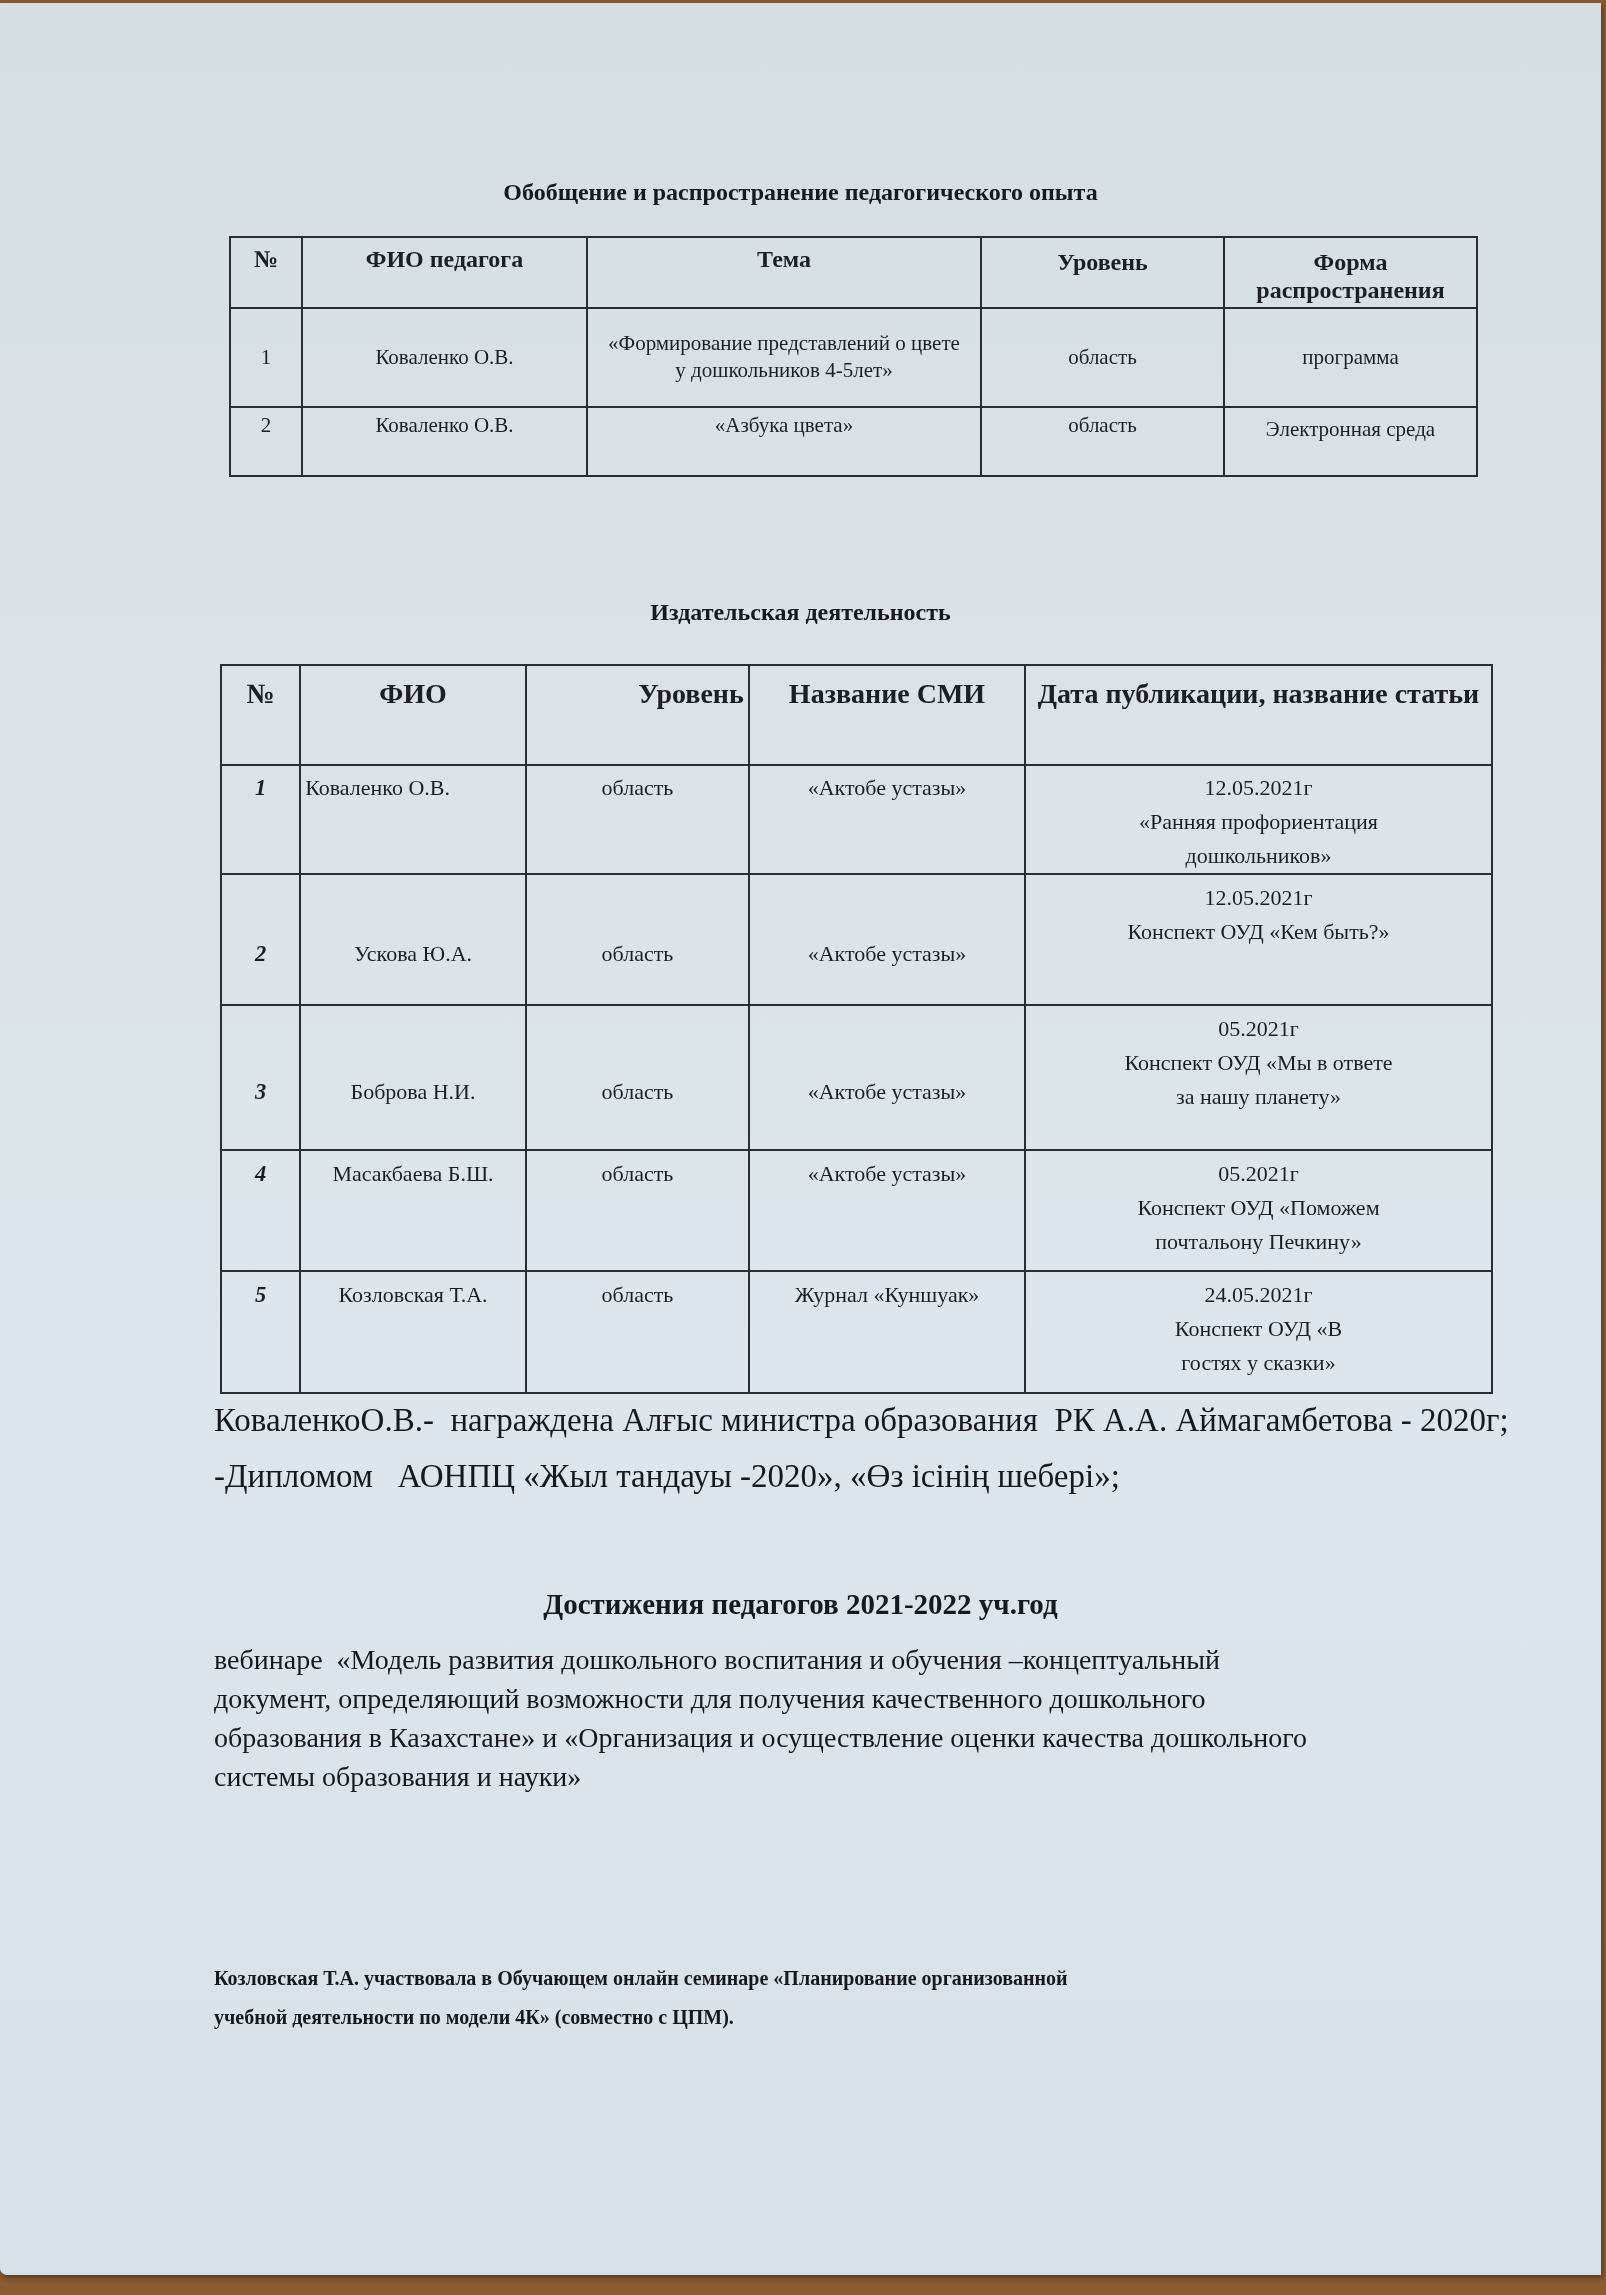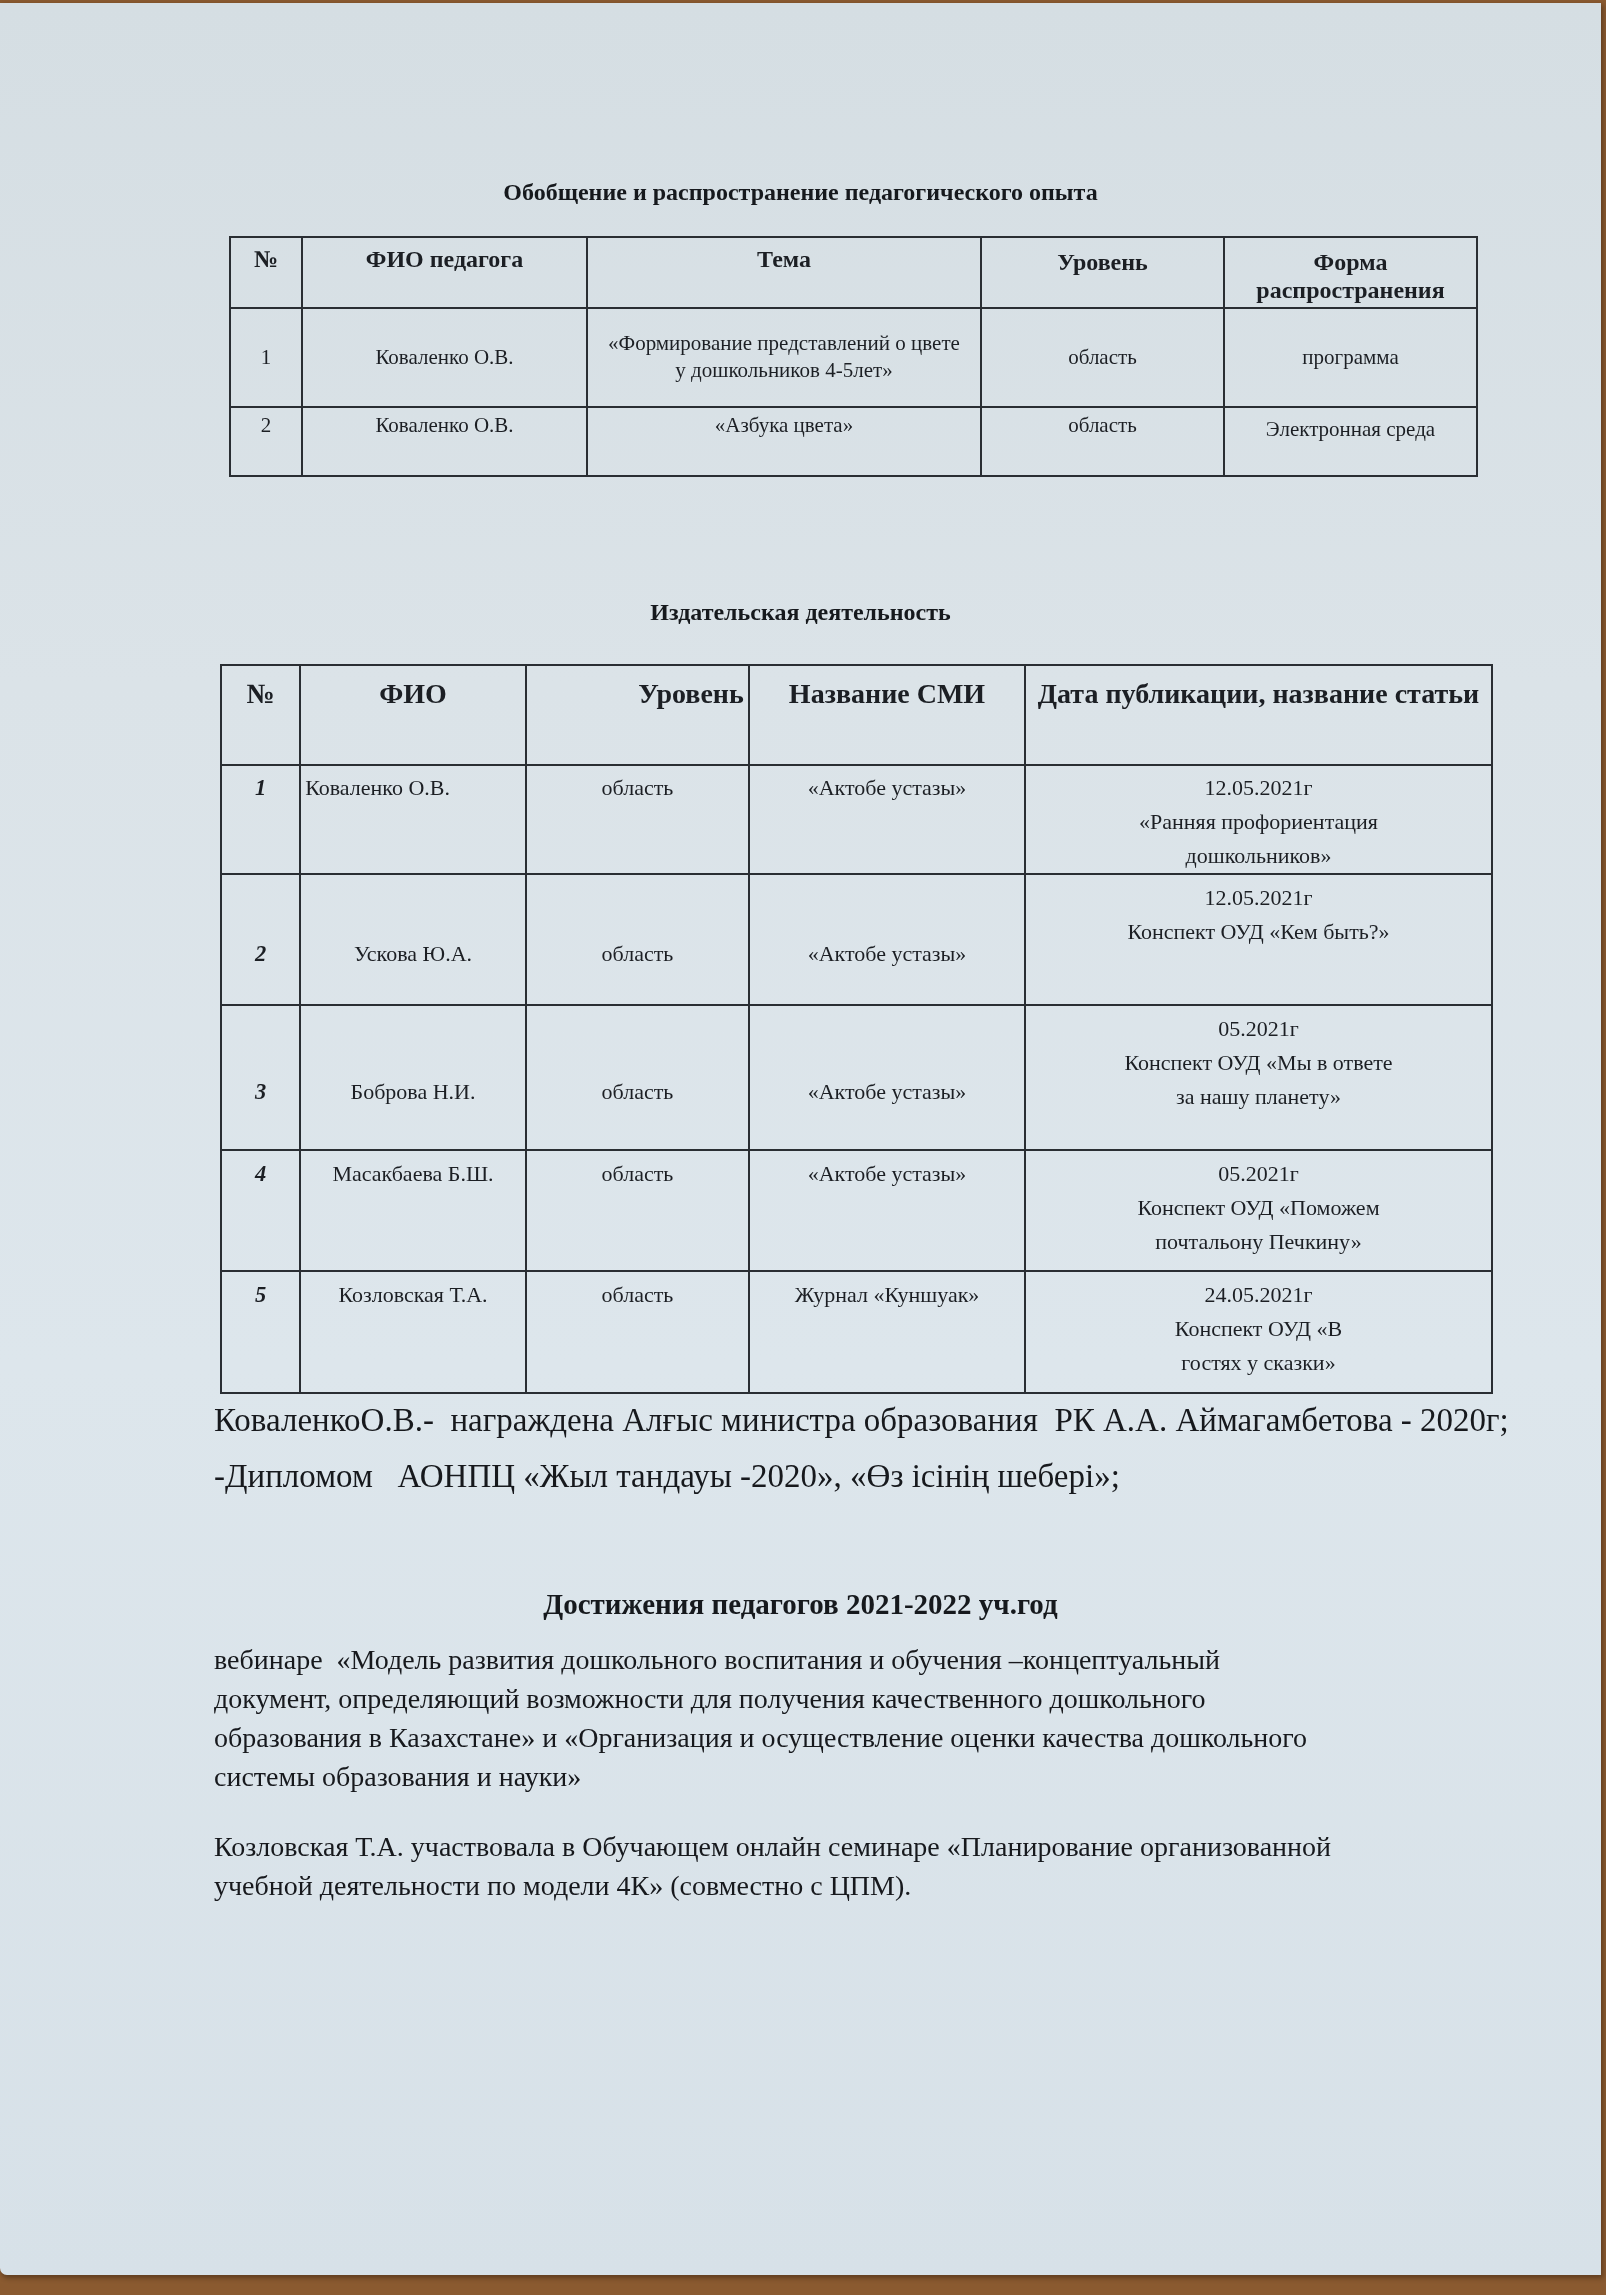--- a/index.html
+++ b/index.html
@@ -198,19 +198,19 @@
 
   <div class="heading" style="top:1584px;font-size:29px;">Достижения педагогов 2021-2022 уч.год</div>
 
   <div class="para" style="top:1637px;line-height:39px;font-size:28px;">
     <span class="line">вебинаре  «Модель развития дошкольного воспитания и обучения –концептуальный</span>
     <span class="line">документ, определяющий возможности для получения качественного дошкольного</span>
     <span class="line">образования в Казахстане» и «Организация и осуществление оценки качества дошкольного</span>
     <span class="line">системы образования и науки»</span>
   </div>
 
-  <div class="para" style="top:1824px;line-height:39px;font-size:28px;">
+  <div class="para" style="top:1956px;line-height:39px;font-size:20px;font-weight:bold;">
     <span class="line">Козловская Т.А. участвовала в Обучающем онлайн семинаре «Планирование организованной</span>
     <span class="line">учебной деятельности по модели 4К» (совместно с ЦПМ).</span>
   </div>
 
 </div>
 
 
 </body></html>

